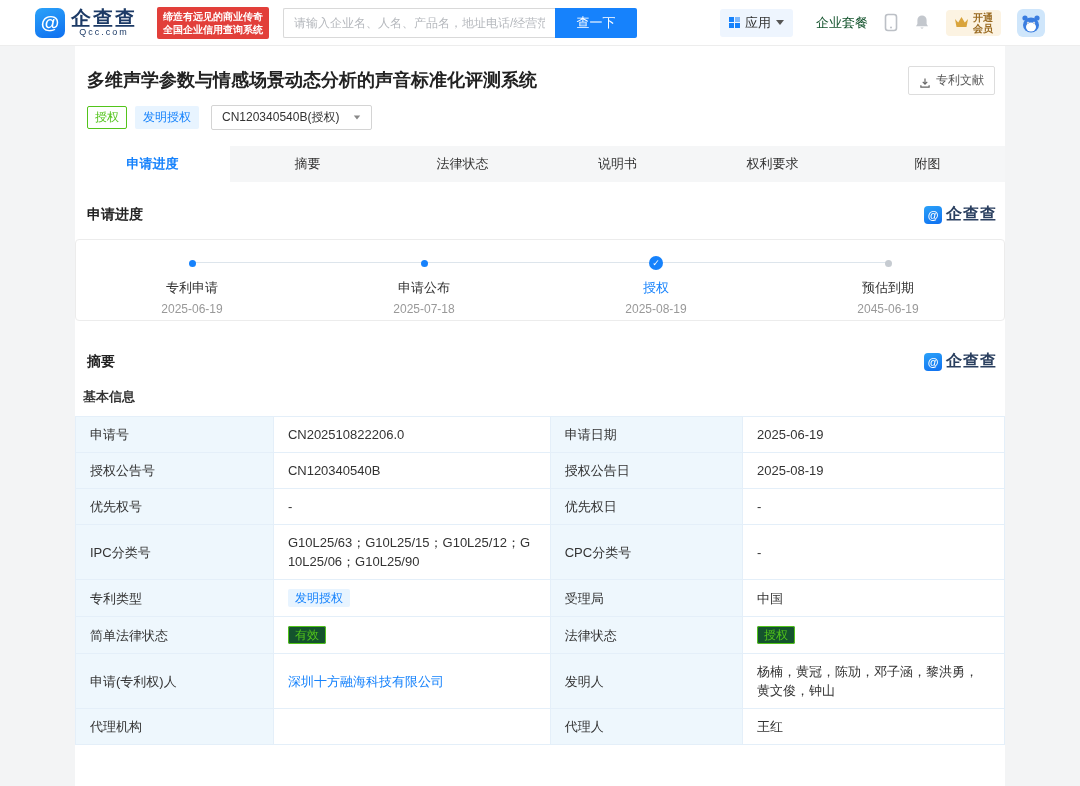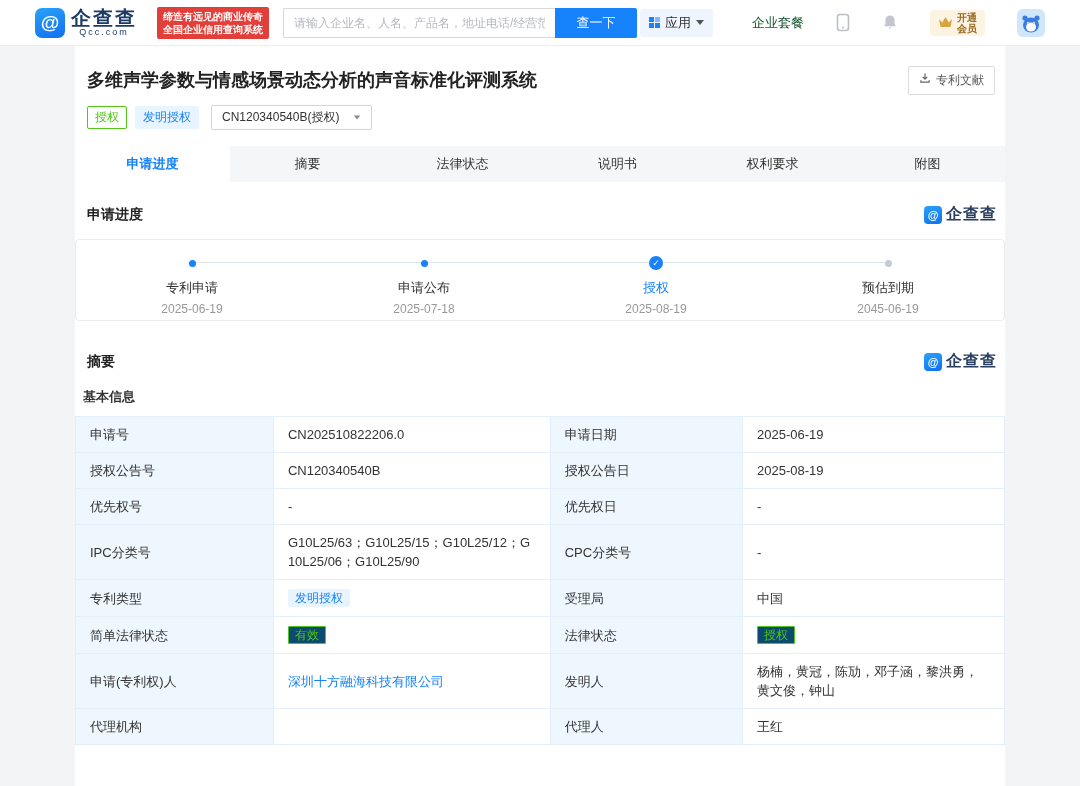--- a/index.html
+++ b/index.html
@@ -28,21 +28,21 @@
   .search-group { display:flex; margin-left:14px; }
   .search-input {
     width:272px; height:30px; border:1px solid #d9d9d9; border-right:none;
     border-radius:2px 0 0 2px; padding:0 10px; font-size:12px; color:#333; outline:none;
   }
   .search-input::placeholder { color:#b5b8bd; }
   .search-btn {
     width:82px; height:30px; background:#1682fc; color:#fff; border:none;
     border-radius:0 2px 2px 0; font-size:13px; cursor:pointer;
   }
-  .topnav { margin-left:auto; display:flex; align-items:center; gap:32px; }
+  .topnav { margin-left:auto; display:flex; align-items:center; gap:16px; }
   .app-menu {
     display:flex; align-items:center; gap:5px; background:#eef5fe;
     padding:5px 9px; border-radius:3px; cursor:pointer; font-size:13px; color:#333;
   }
   .grid-icon { display:grid; grid-template-columns:5px 5px; grid-gap:1px; }
   .grid-icon i { width:5px; height:5px; background:#1682fc; display:block; }
   .grid-icon i:nth-child(2) { background:#7fb8fb; }
   .caret {
     width:0; height:0; border-left:4px solid transparent; border-right:4px solid transparent;
     border-top:5px solid #555; display:inline-block;
@@ -56,21 +56,21 @@
   .vip-text { font-size:10px; line-height:11px; color:#9a6b22; font-weight:bold; }
   .avatar {
     width:28px; height:28px; border-radius:6px; background:#cfe6fb;
     display:flex; align-items:center; justify-content:center; cursor:pointer;
   }
   
   .card { width:930px; margin:0 auto; background:#fff; min-height:740px; }
   .title-block { position:relative; padding:22px 12px 16px 12px; }
   .patent-title { font-size:18px; font-weight:bold; color:#222; line-height:24px; }
   .doc-btn {
-    position:absolute; right:10px; top:20px; display:flex; align-items:flex-start; gap:5px;
+    position:absolute; right:10px; top:20px; display:flex; align-items:flex-end; gap:5px;
     background:#fff; border:1px solid #ddd; border-radius:2px; padding:5px 10px;
     font-size:12px; color:#555; cursor:pointer;
   }
   .tag-row { display:flex; align-items:center; gap:8px; margin-top:13px; }
   .tag-green {
     border:1px solid #52c41a; color:#52c41a; font-size:12px;
     padding:2px 7px; border-radius:2px; background:#fdfffd;
   }
   .tag-blue { background:#e8f4ff; color:#1682fc; font-size:12px; padding:3px 8px; border-radius:2px; }
   .num-select {
@@ -120,21 +120,21 @@
   table.info { width:100%; border-collapse:collapse; table-layout:fixed; }
   table.info td {
     border:1px solid #e4eff9; padding:8px 14px; font-size:13px; color:#333;
     line-height:19px; word-break:break-all; vertical-align:middle;
   }
   td.lbl { background:#eef7fd; }
   .link { color:#1682fc; cursor:pointer; }
   .tag-blue-sm { background:#e8f4ff; color:#1682fc; font-size:12px; padding:2px 7px; border-radius:2px; }
   .tag-green-sm {
     border:1px solid #52c41a; color:#52c41a; font-size:12px;
-    padding:1px 6px; border-radius:2px; background:#0c4a6e;
+    padding:1px 6px; border-radius:2px; background:#14532d;
   }
 </style>
 </head>
 <body>
 
 <header class="topbar">
   <div class="topbar-inner">
     <div class="logo-group">
       <div class="logo-icon">@</div>
       <div class="logo-text">

